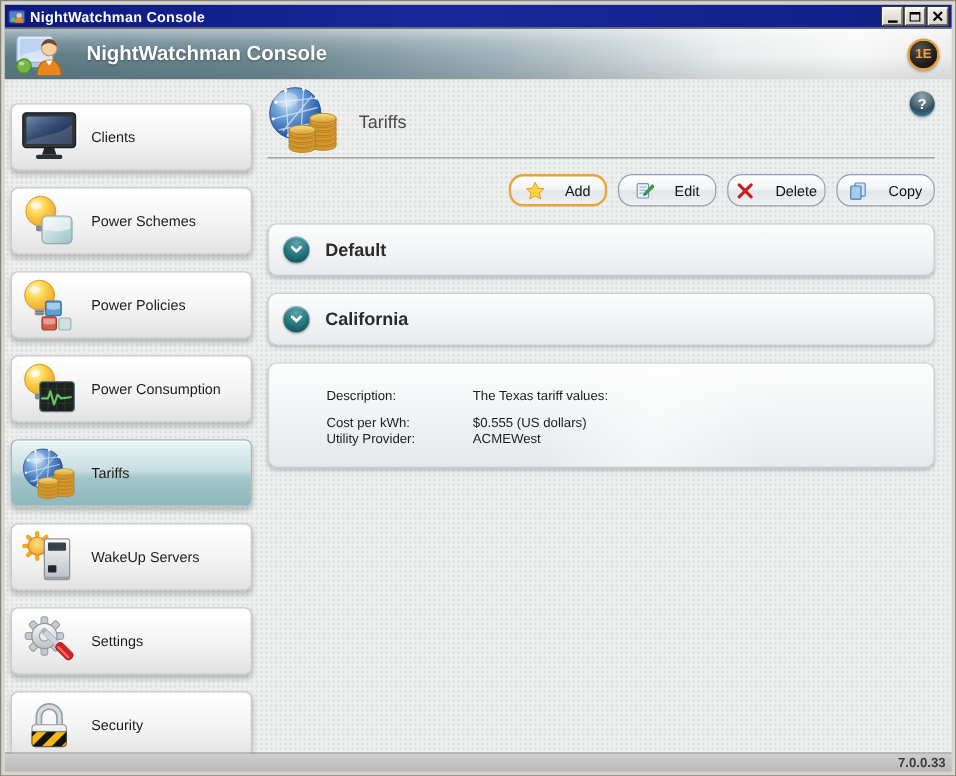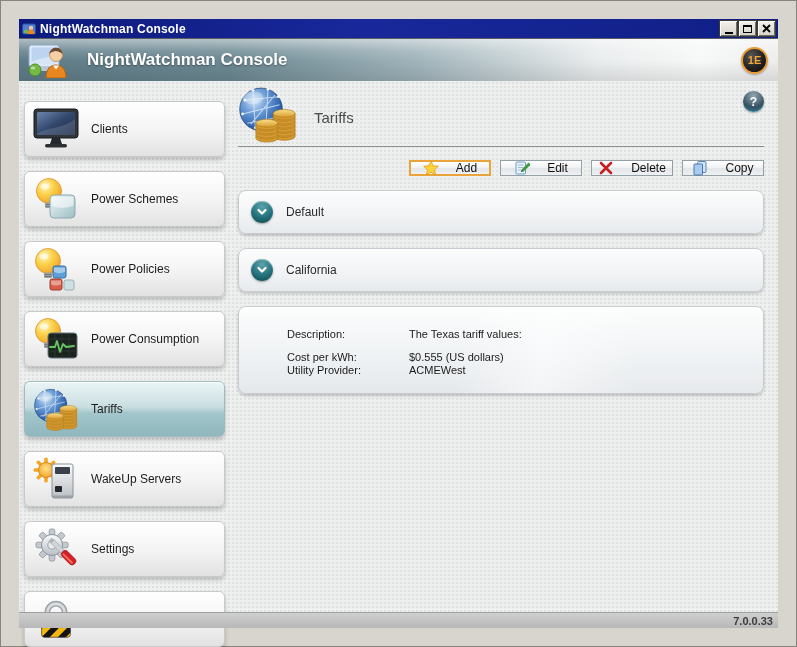--- a/index.html
+++ b/index.html
@@ -2,21 +2,21 @@
 <html><head>
 <meta charset="utf-8">
 <style>
   * { box-sizing: border-box; margin: 0; padding: 0; }
   html,body { width:797px; height:647px; background:#fff; font-family:"Liberation Sans", sans-serif; }
 
   .window{
     width:797px;height:647px;
     border:1px solid #85857c;
     background:#d8d5ce;
-    padding:18px;
+    padding:3px;
     display:flex;flex-direction:column;
     position:relative;
   }
 
   
   .titlebar{
     height:19px;flex:0 0 19px;
     background:linear-gradient(90deg,#0d1a7c 0%,#18289a 45%,#101f86 100%);
     display:flex;align-items:center;gap:4px;padding:0 3px;
   }
@@ -87,21 +87,21 @@
     position:absolute;right:0;top:8px;width:21px;height:21px;border-radius:50%;border:0;cursor:pointer;
     background:radial-gradient(circle at 50% 22%, #92a5af 0%, #5c7381 38%, #33505f 62%, #2f7ea6 86%, #4ab5e2 100%);
     color:#fff;font-size:12px;font-weight:bold;line-height:1;
     display:flex;align-items:center;justify-content:center;
     box-shadow:0 1px 2px rgba(0,0,0,.35);
   }
   .separator{position:absolute;left:0;right:0;top:63px;border-top:1px solid #8f8f8f;z-index:1;}
 
   .toolbar{display:flex;justify-content:flex-end;gap:9px;margin:11px 0 14px 0;}
   .tbtn{
-    min-width:82px;height:16px;border-radius:0;cursor:pointer;
+    min-width:82px;height:27px;border-radius:12px;cursor:pointer;
     border:1px solid #93a0a8;
     background:linear-gradient(180deg,#ffffff 0%,#f1f3f5 45%,#e2e6e9 55%,#eff1f2 100%);
     box-shadow:inset 0 1px 0 #fff;
     display:flex;align-items:center;justify-content:center;gap:17px;
     font-size:12px;color:#101010;font-family:inherit;
   }
   .tbtn.add{border:2px solid #e9a43b;}
 
   .tariff-item{
     position:relative;border-radius:8px;margin-bottom:14px;
@@ -115,21 +115,21 @@
       linear-gradient(100deg, rgba(255,255,255,0) 42%, rgba(255,255,255,.55) 58%, rgba(255,255,255,.08) 75%),
       linear-gradient(180deg,#fcfdfd 0%,#eef1f3 62%,#e5e8eb 100%);
   }
   .tariff-head{display:flex;align-items:center;gap:13px;height:22px;cursor:pointer;}
   .chev{
     width:22px;height:22px;border-radius:50%;flex:0 0 22px;border:0;padding:0;cursor:pointer;
     background:radial-gradient(circle at 50% 26%, #5fa3ac 0%, #2e7b85 45%, #175d67 75%, #0f4a53 100%);
     display:flex;align-items:center;justify-content:center;
     box-shadow:0 1px 2px rgba(0,0,0,.35), inset 0 1px 1px rgba(255,255,255,.45);
   }
-  .tariff-name{font-size:12px;color:#2b2b2b;}
+  .tariff-name{font-size:15px;color:#2b2b2b;font-weight:bold;}
   .tariff-details{padding:11px 0 5px 36px;}
   .detail-row{display:grid;grid-template-columns:122px 1fr;font-size:11px;color:#1b1b1b;line-height:13.5px;}
   .detail-row.desc{margin-bottom:9px;}
 
   
   .statusbar{
     height:16px;flex:0 0 16px;
     background:linear-gradient(180deg,#cfcfcf,#b8b8b8);
     border-top:1px solid #a0a0a0;
     display:flex;justify-content:flex-end;align-items:center;

